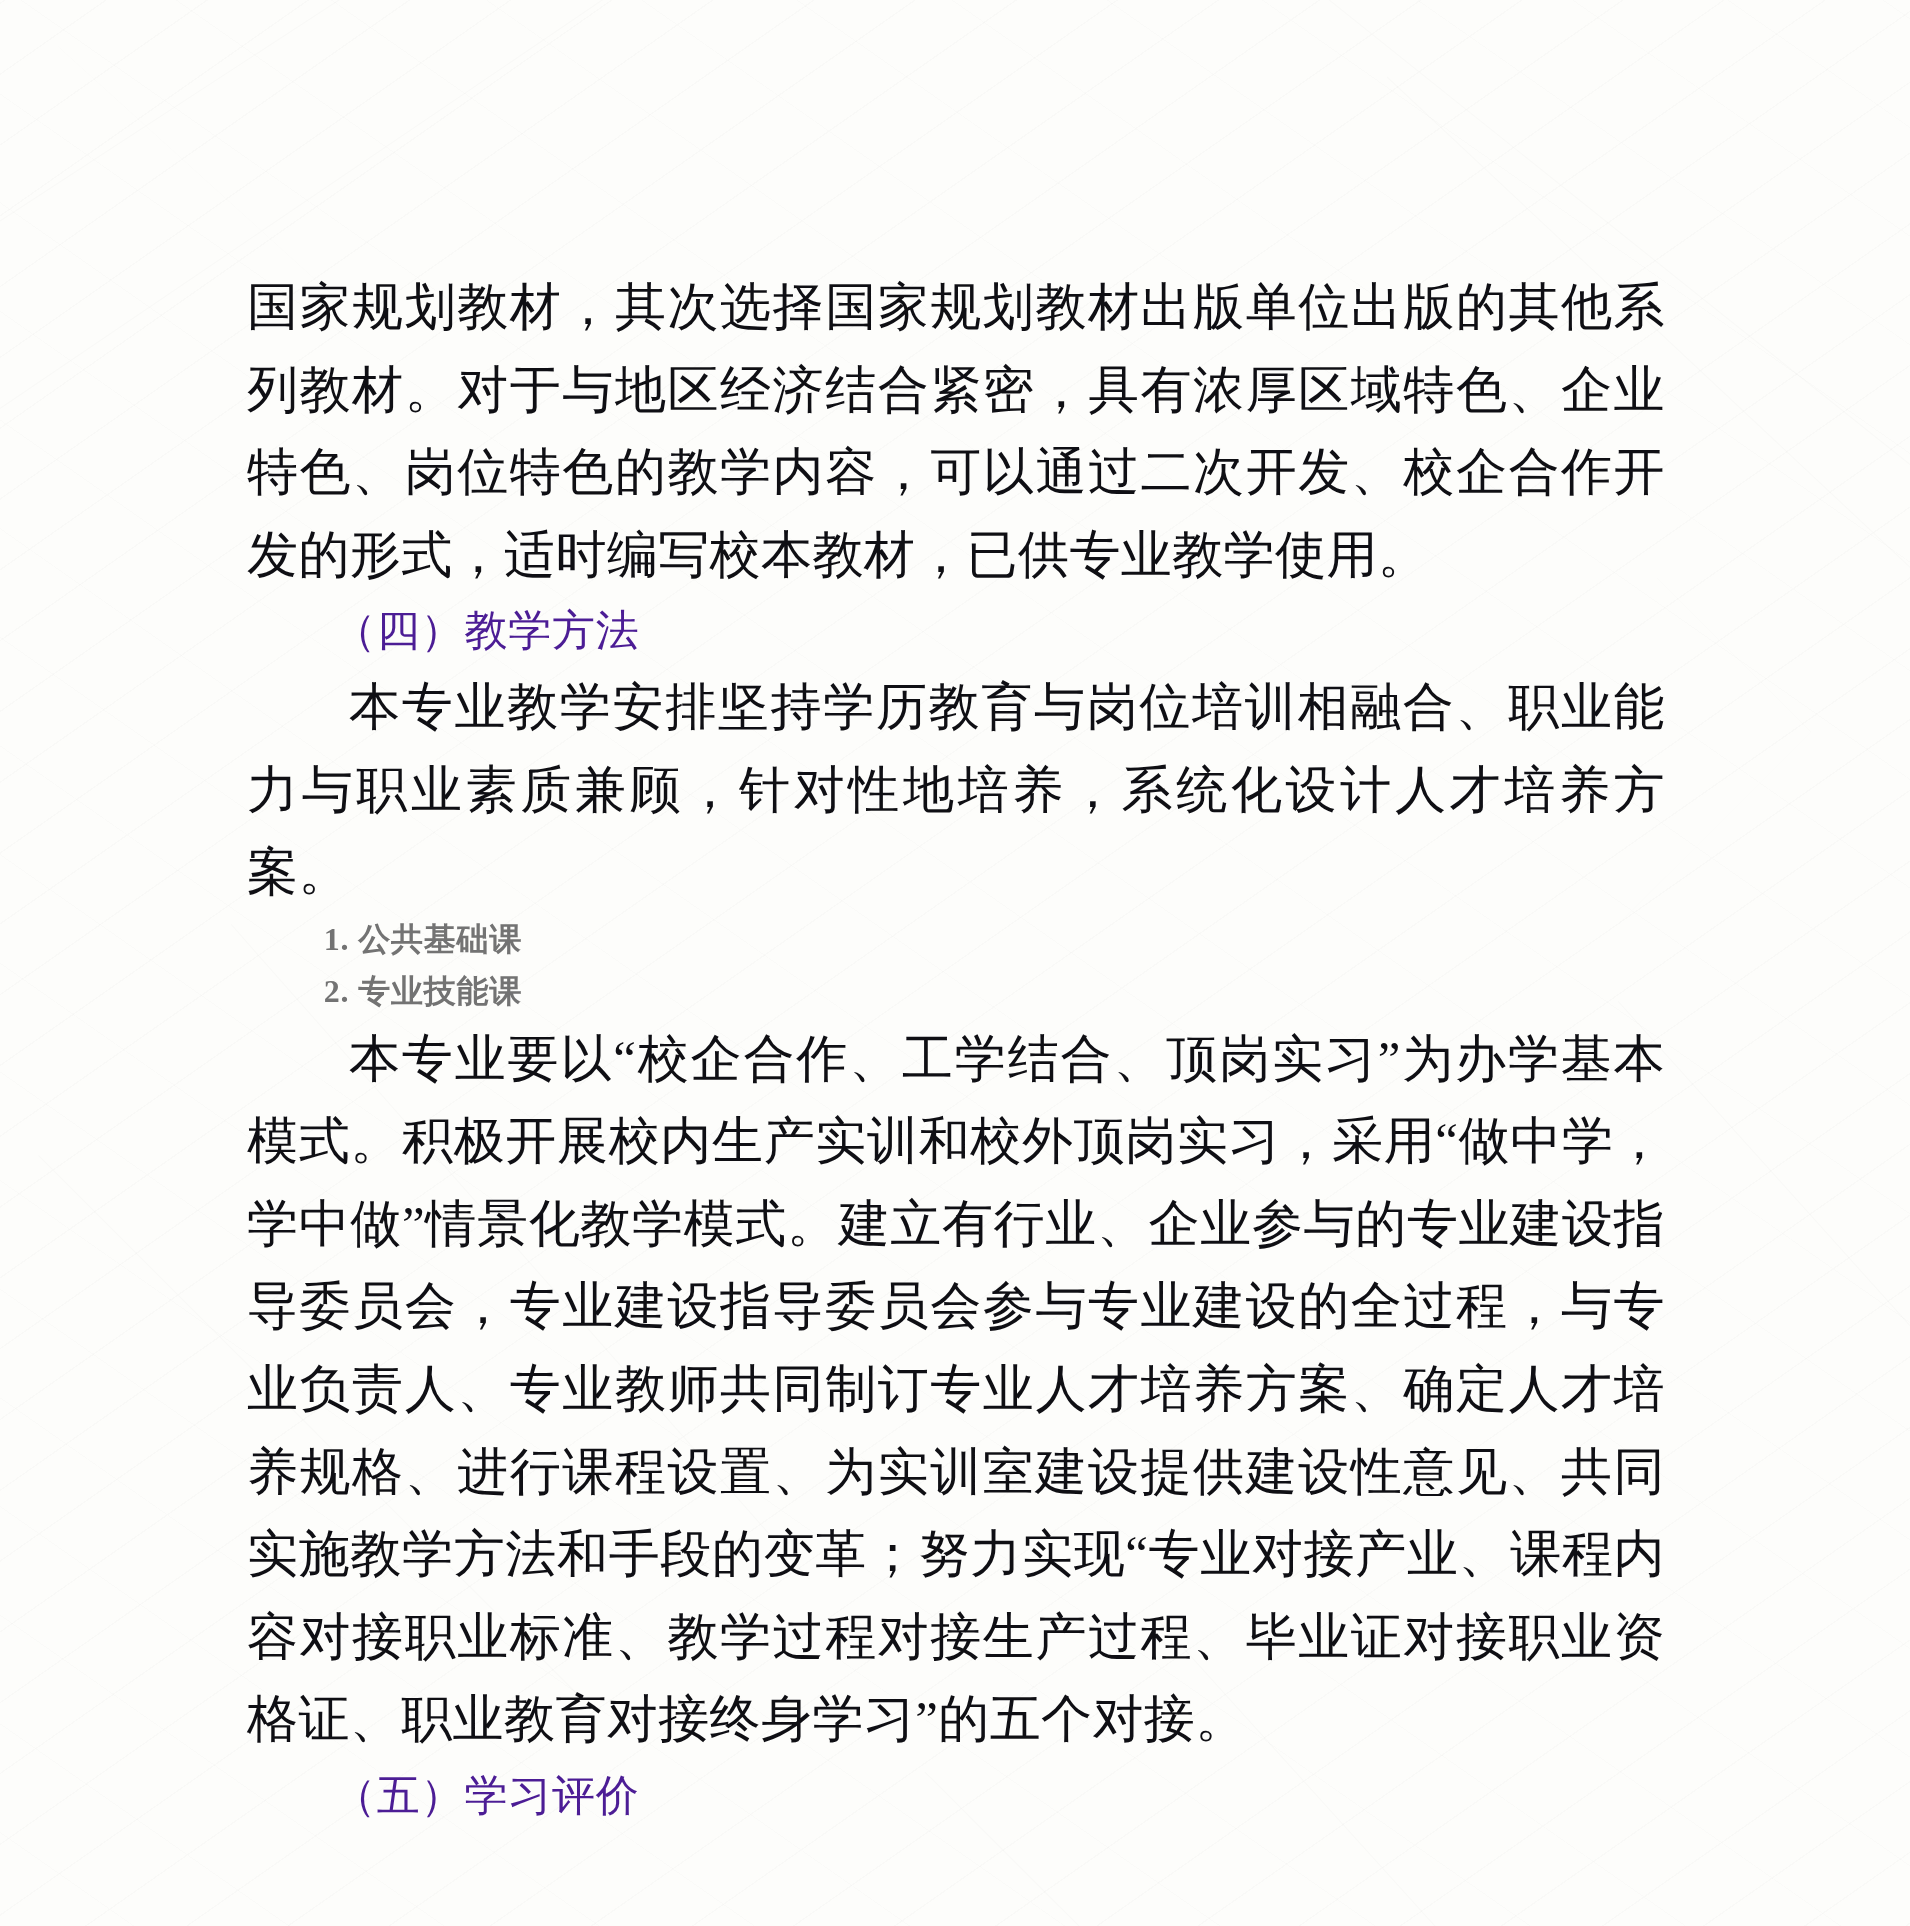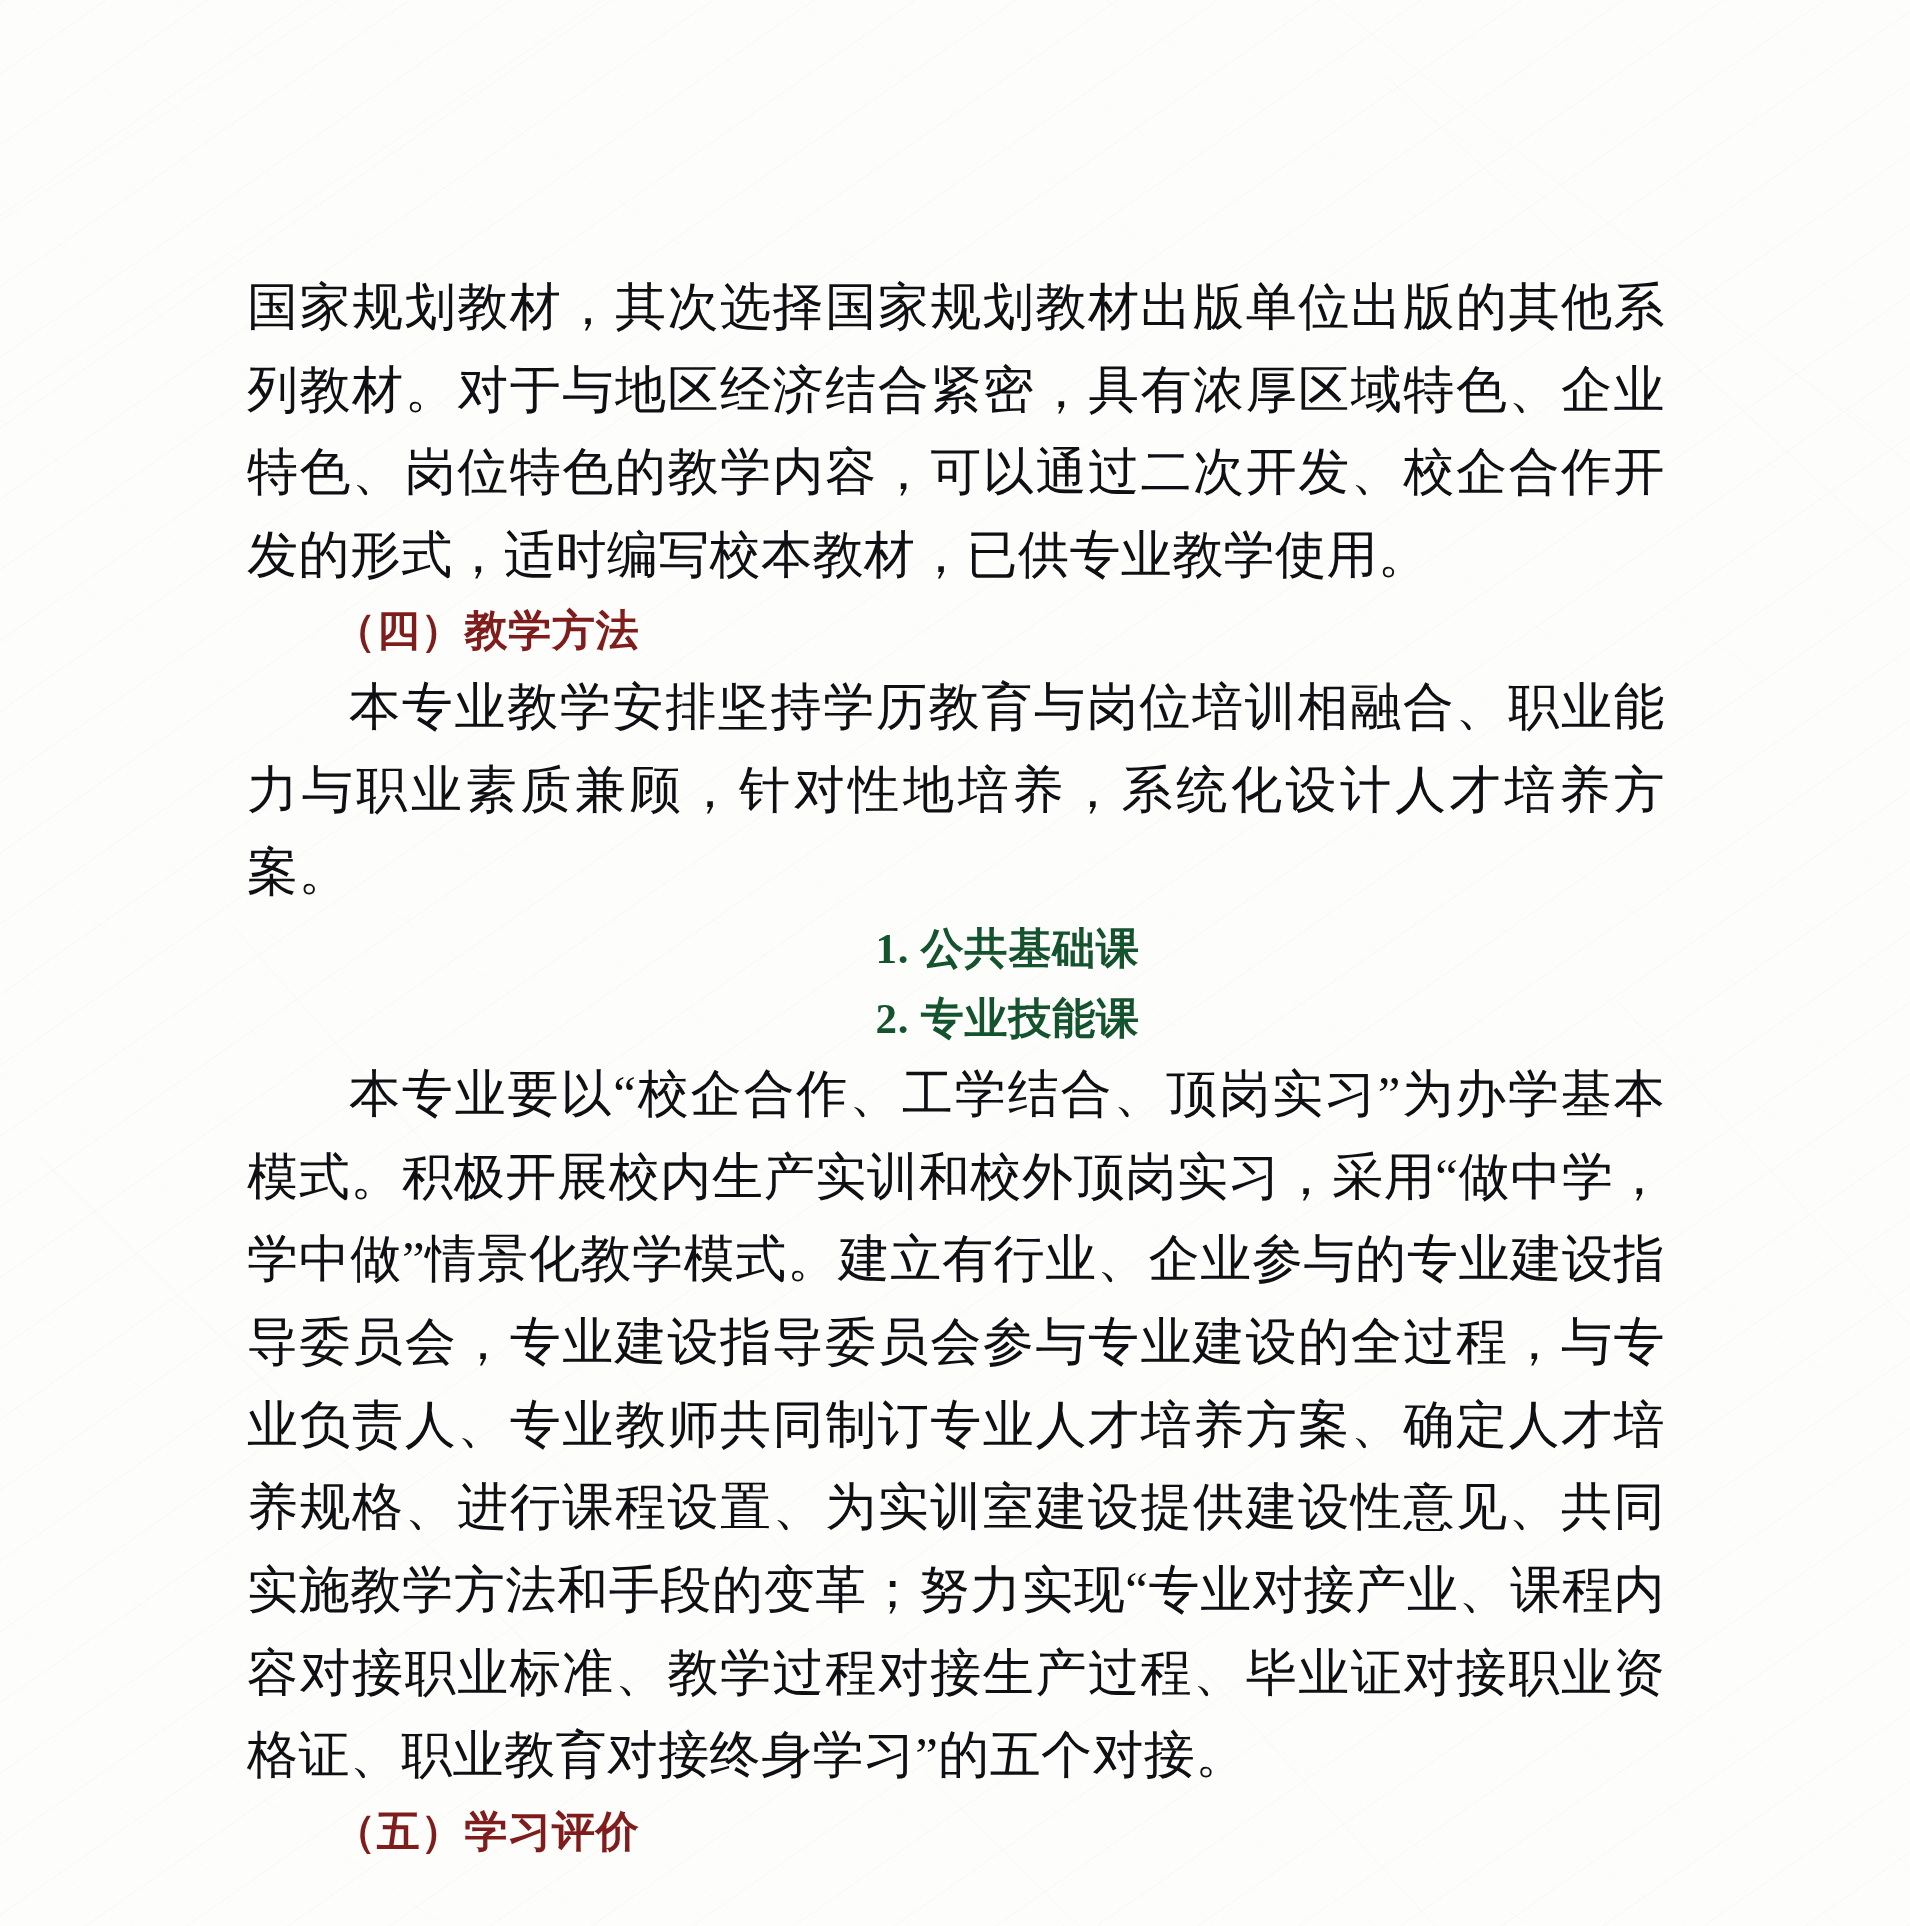--- a/index.html
+++ b/index.html
@@ -62,34 +62,33 @@
     font-family: "Liberation Serif", "DejaVu Serif", serif;
     font-weight: 500;
   }
   p.indent {
     text-indent: 2em;
   }
   .heading {
     margin: 0;
     font-size: 43px;
     line-height: 1.62;
-    color: #7f1d1d;
-    font-weight: bold;
+    color: #4c1d95;
+    font-weight: normal;
     text-indent: 2em;
     letter-spacing: 0.8px;
   }
   .heading-sub {
     margin: 0;
-    font-size: 43px;
+    font-size: 32px;
     line-height: 1.62;
-    color: #14532d;
+    color: #737373;
     font-weight: bold;
     text-indent: 2.4em;
     letter-spacing: 0.8px;
-    text-align: center;
   }
 </style>
 </head>
 <body>
 
 <div class="page">
   <div class="watermark"></div>
   <svg class="watermark2" width="1911" height="2702" viewBox="0 0 4960 7015" preserveAspectRatio="none">
     <g stroke="#000000" stroke-opacity="0.035" stroke-width="3" fill="none">
       <path d="M -500 900 L 1800 -600"></path>

